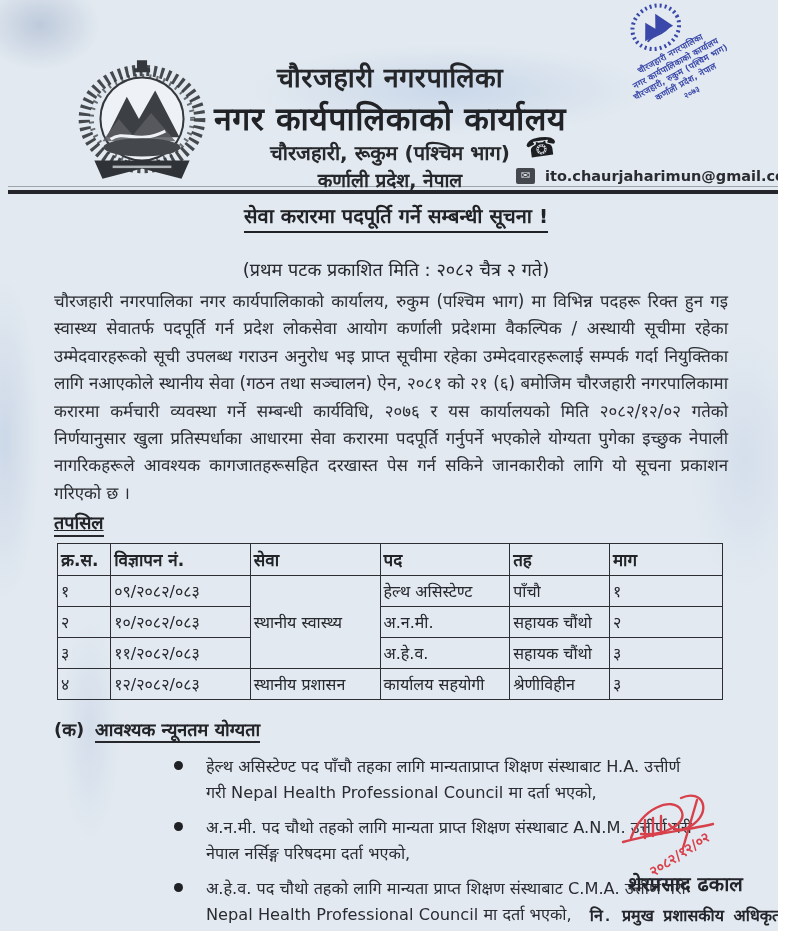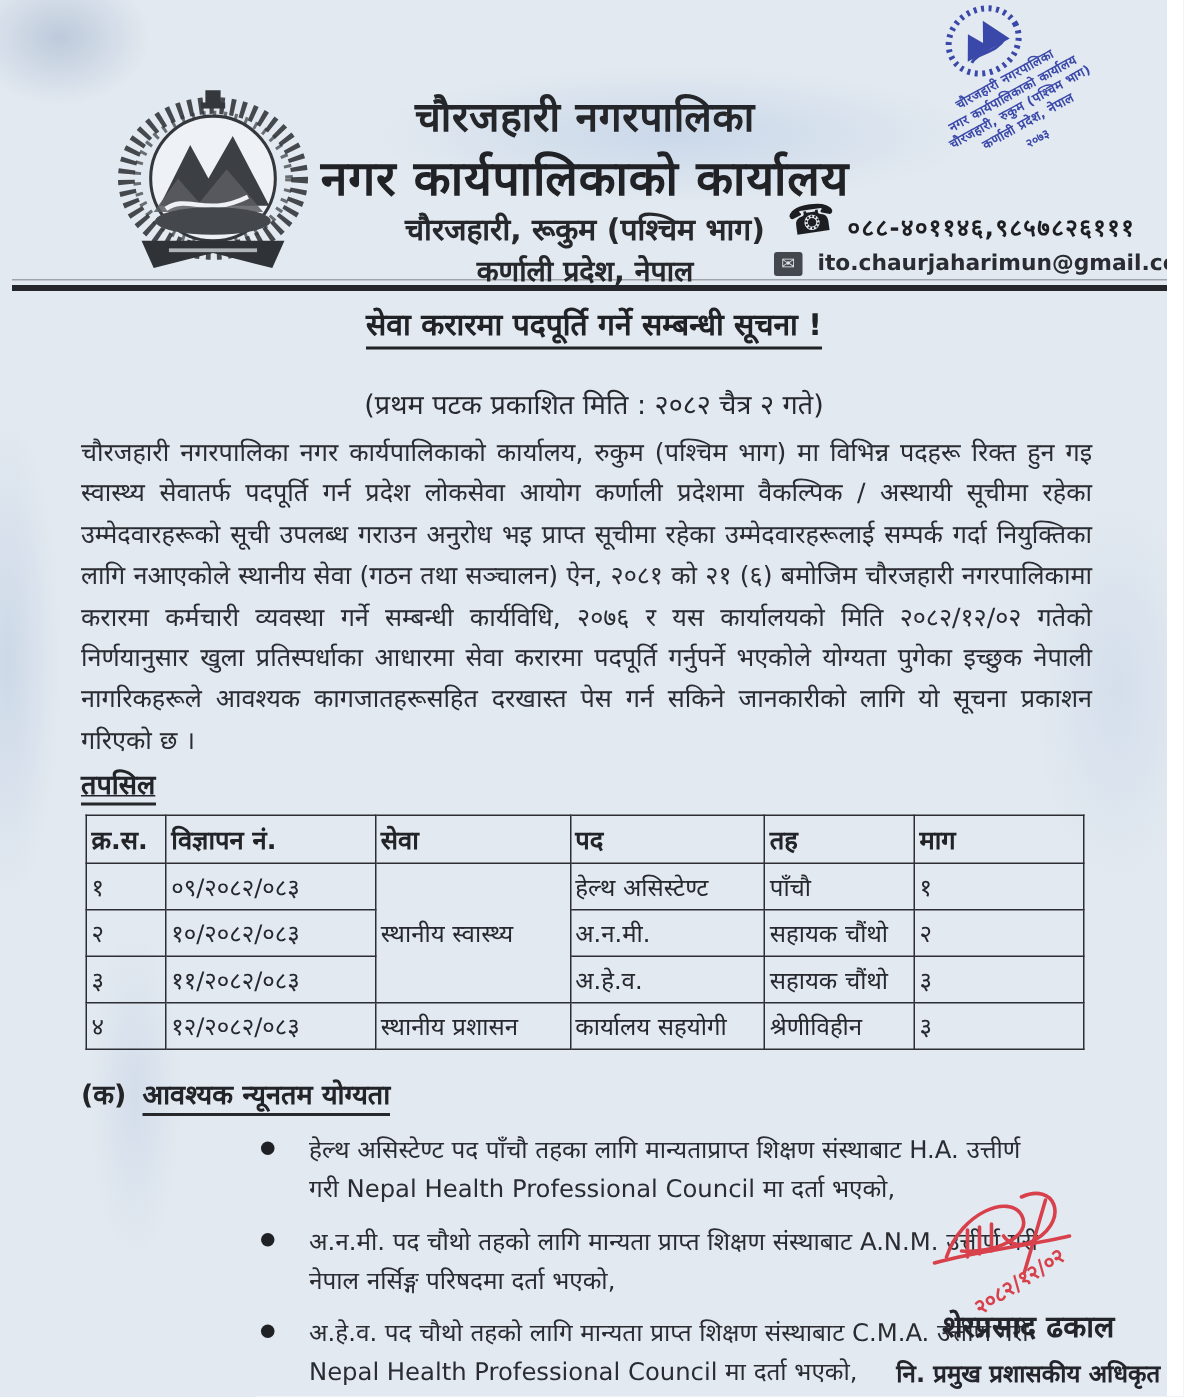--- a/index.html
+++ b/index.html
@@ -65,21 +65,21 @@
   .sec-head{font-weight:bold;border-bottom:2px solid #26282c;padding-bottom:1px;margin-left:5px;}
   ul.quals{list-style:none;margin:13px 0 0 118px;padding:0;width:532px;}
   ul.quals li{position:relative;padding-left:34px;margin-bottom:9px;
     font-size:16.2px;line-height:26px;color:#2a2c31;text-align:left;}
   ul.quals li .dot{position:absolute;left:2px;top:7px;width:9px;height:9px;border-radius:50%;background:#1f2125;}
 
   
   .sig-block{position:absolute;left:588px;top:790px;width:195px;text-align:center;}
   .sig-svg{display:block;margin:0 auto;}
   .sig-name{font-size:20px;font-weight:bold;color:#23252b;margin-top:-6px;}
-  .sig-desg{font-size:16px;font-weight:bold;color:#23252b;margin-top:7px;white-space:nowrap;}
+  .sig-desg{font-size:16px;font-weight:bold;color:#23252b;margin-top:7px;white-space:nowrap;font-family:Liberation Mono, monospace;}
 </style>
 </head>
 <body>
 
 <div class="page">
 
   <div class="smudge s1"></div>
   <div class="smudge s2"></div>
   <div class="smudge s3"></div>
   <div class="smudge s4"></div>
@@ -98,21 +98,20 @@
     <ellipse cx="75" cy="90" rx="38" ry="9" fill="#44474c"></ellipse>
     <path d="M28,103 L122,103 L114,121 L75,111 L36,121 Z" fill="#2f3236"></path>
     <rect x="46" y="108" width="58" height="2.5" fill="#cfd5db" opacity=".8"></rect>
   </svg>
 
   <div class="hdr-line1">चौरजहारी नगरपालिका</div>
   <div class="hdr-line2">नगर कार्यपालिकाको कार्यालय</div>
   <div class="hdr-addr1">चौरजहारी, रूकुम (पश्चिम भाग)</div>
   <div class="hdr-addr2">कर्णाली प्रदेश, नेपाल</div>
   <div class="phone-icon">☎</div>
-  <div class="phone-num">०८८-४०११४६,९८५७८२६१११</div>
   <div class="mail-icon">✉</div>
   <div class="mail-text">ito.chaurjaharimun@gmail.com</div>
 
   <div class="stamp">
     <svg width="56" height="50" viewBox="0 0 56 50" style="display:block;margin:0 auto;">
       <ellipse cx="28" cy="25" rx="24" ry="21" fill="none" stroke="#2c3ba4" stroke-width="4" stroke-dasharray="2 3"></ellipse>
       <path d="M12,32 L21,16 L27,26 L34,13 L44,32 Z" fill="#2c3ba4"></path>
       <path d="M14,34 C21,29 30,37 42,30" stroke="#2c3ba4" stroke-width="2" fill="none"></path>
     </svg>
     <div class="st-line">चौरजहारी नगरपालिका</div>

